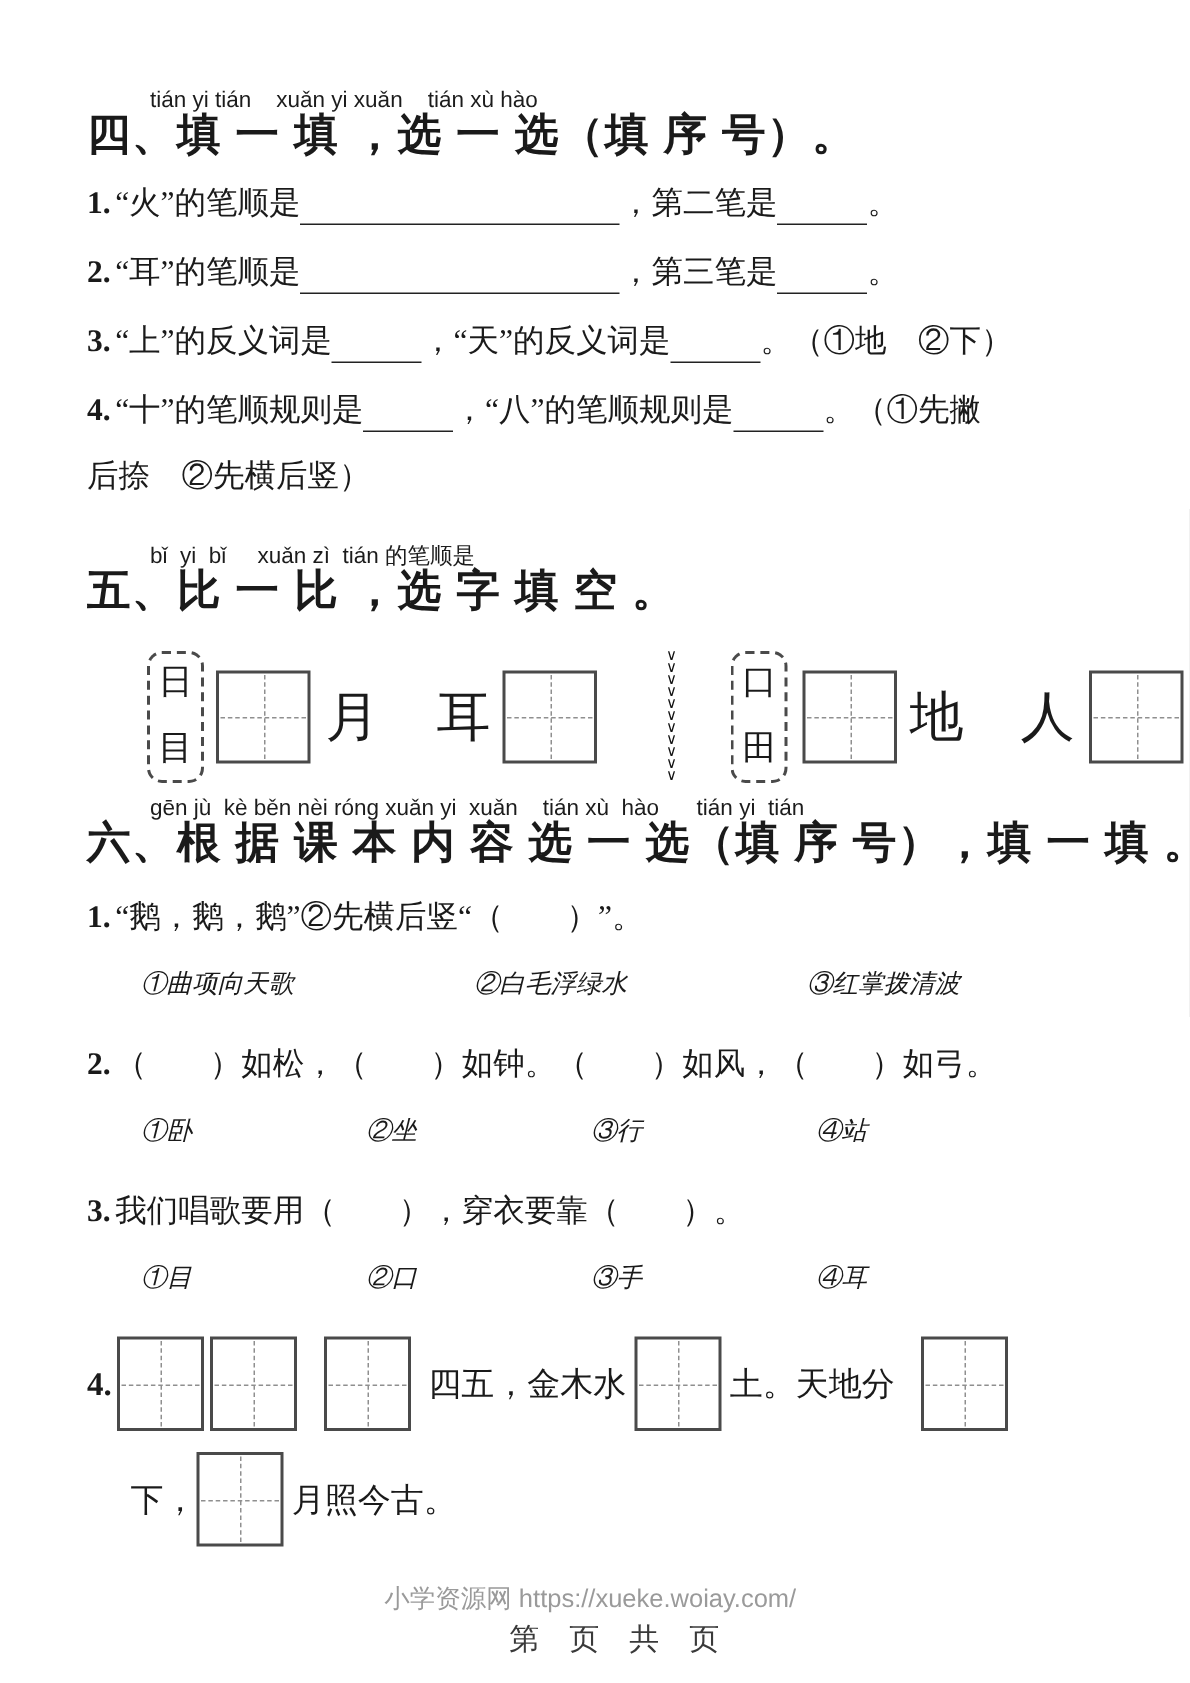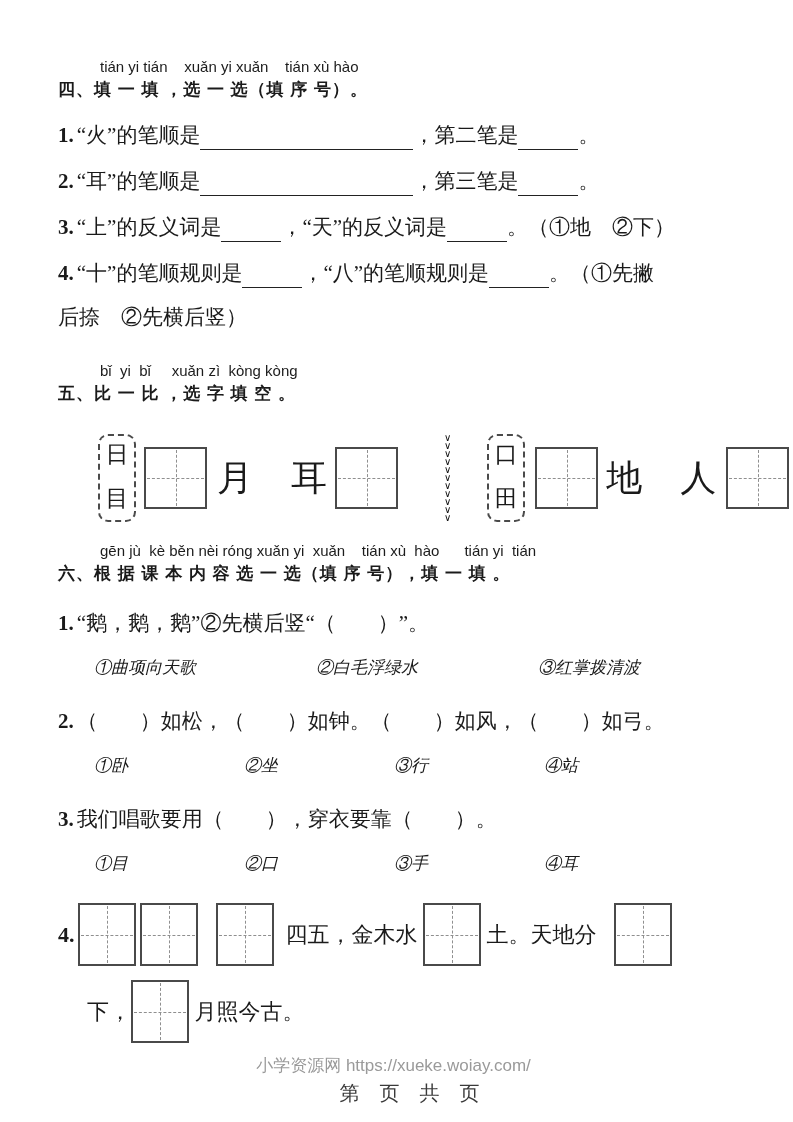--- a/index.html
+++ b/index.html
@@ -20,21 +20,21 @@
     font-family:"Liberation Sans", sans-serif;
     font-size:15px; line-height:17px;
     color:#1c1c1c;
     white-space:pre;
     margin-left:42px;
   }
   
   .sec-title {
     font-family:"Liberation Sans", sans-serif;
     font-weight:700;
-    font-size:17px; line-height:28px;
+    font-size:29px; line-height:28px;
     letter-spacing:1px;
     margin-top:1px;
     white-space:pre;
   }
 
   
   .q-line {
     display:flex; align-items:baseline;
     font-size:21px; line-height:30px;
     margin-top:16px;
@@ -142,21 +142,21 @@
   .footer .page-label {
     font-family:"Liberation Sans", sans-serif;
     font-size:20px; line-height:26px;
     color:#3a3a3a;
     margin-top:3px;
     white-space:pre;
     padding-left:32px;
   }
 
   .mt-sec { margin-top:30px; }
-  .mt-sec2 { margin-top:16px; }
+  .mt-sec2 { margin-top:4px; }
 </style>
 </head>
 <body>
 
 <div class="page">
   <div class="content">
 
     <div>
       <div class="pinyin">tián yi tián    xuǎn yi xuǎn    tián xù hào</div>
       <div class="sec-title">四、填 一 填 ，选 一 选（填 序 号）。</div>
@@ -193,21 +193,21 @@
         <span>“十”的笔顺规则是</span>
         <span class="blank short"></span>
         <span>，“八”的笔顺规则是</span>
         <span class="blank short"></span>
         <span>。（①先撇</span>
       </div>
       <div class="q-cont">后捺　②先横后竖）</div>
     </div>
 
     <div class="mt-sec">
-      <div class="pinyin">bǐ  yi  bǐ     xuǎn zì  kòng kòng</div>
+      <div class="pinyin">bǐ  yi  bǐ     xuǎn zì  tián 的笔顺是</div>
       <div class="sec-title">五、比 一 比 ，选 字 填 空 。</div>
 
       <div class="s5-row">
         <div class="char-box" style="margin-right:8px;">
           <span>日</span>
           <span>目</span>
         </div>
         <div class="tian"></div>
         <span class="big-char" style="margin:0 38px 0 10px;">月</span>
         <span class="big-char" style="margin-right:8px;">耳</span>

